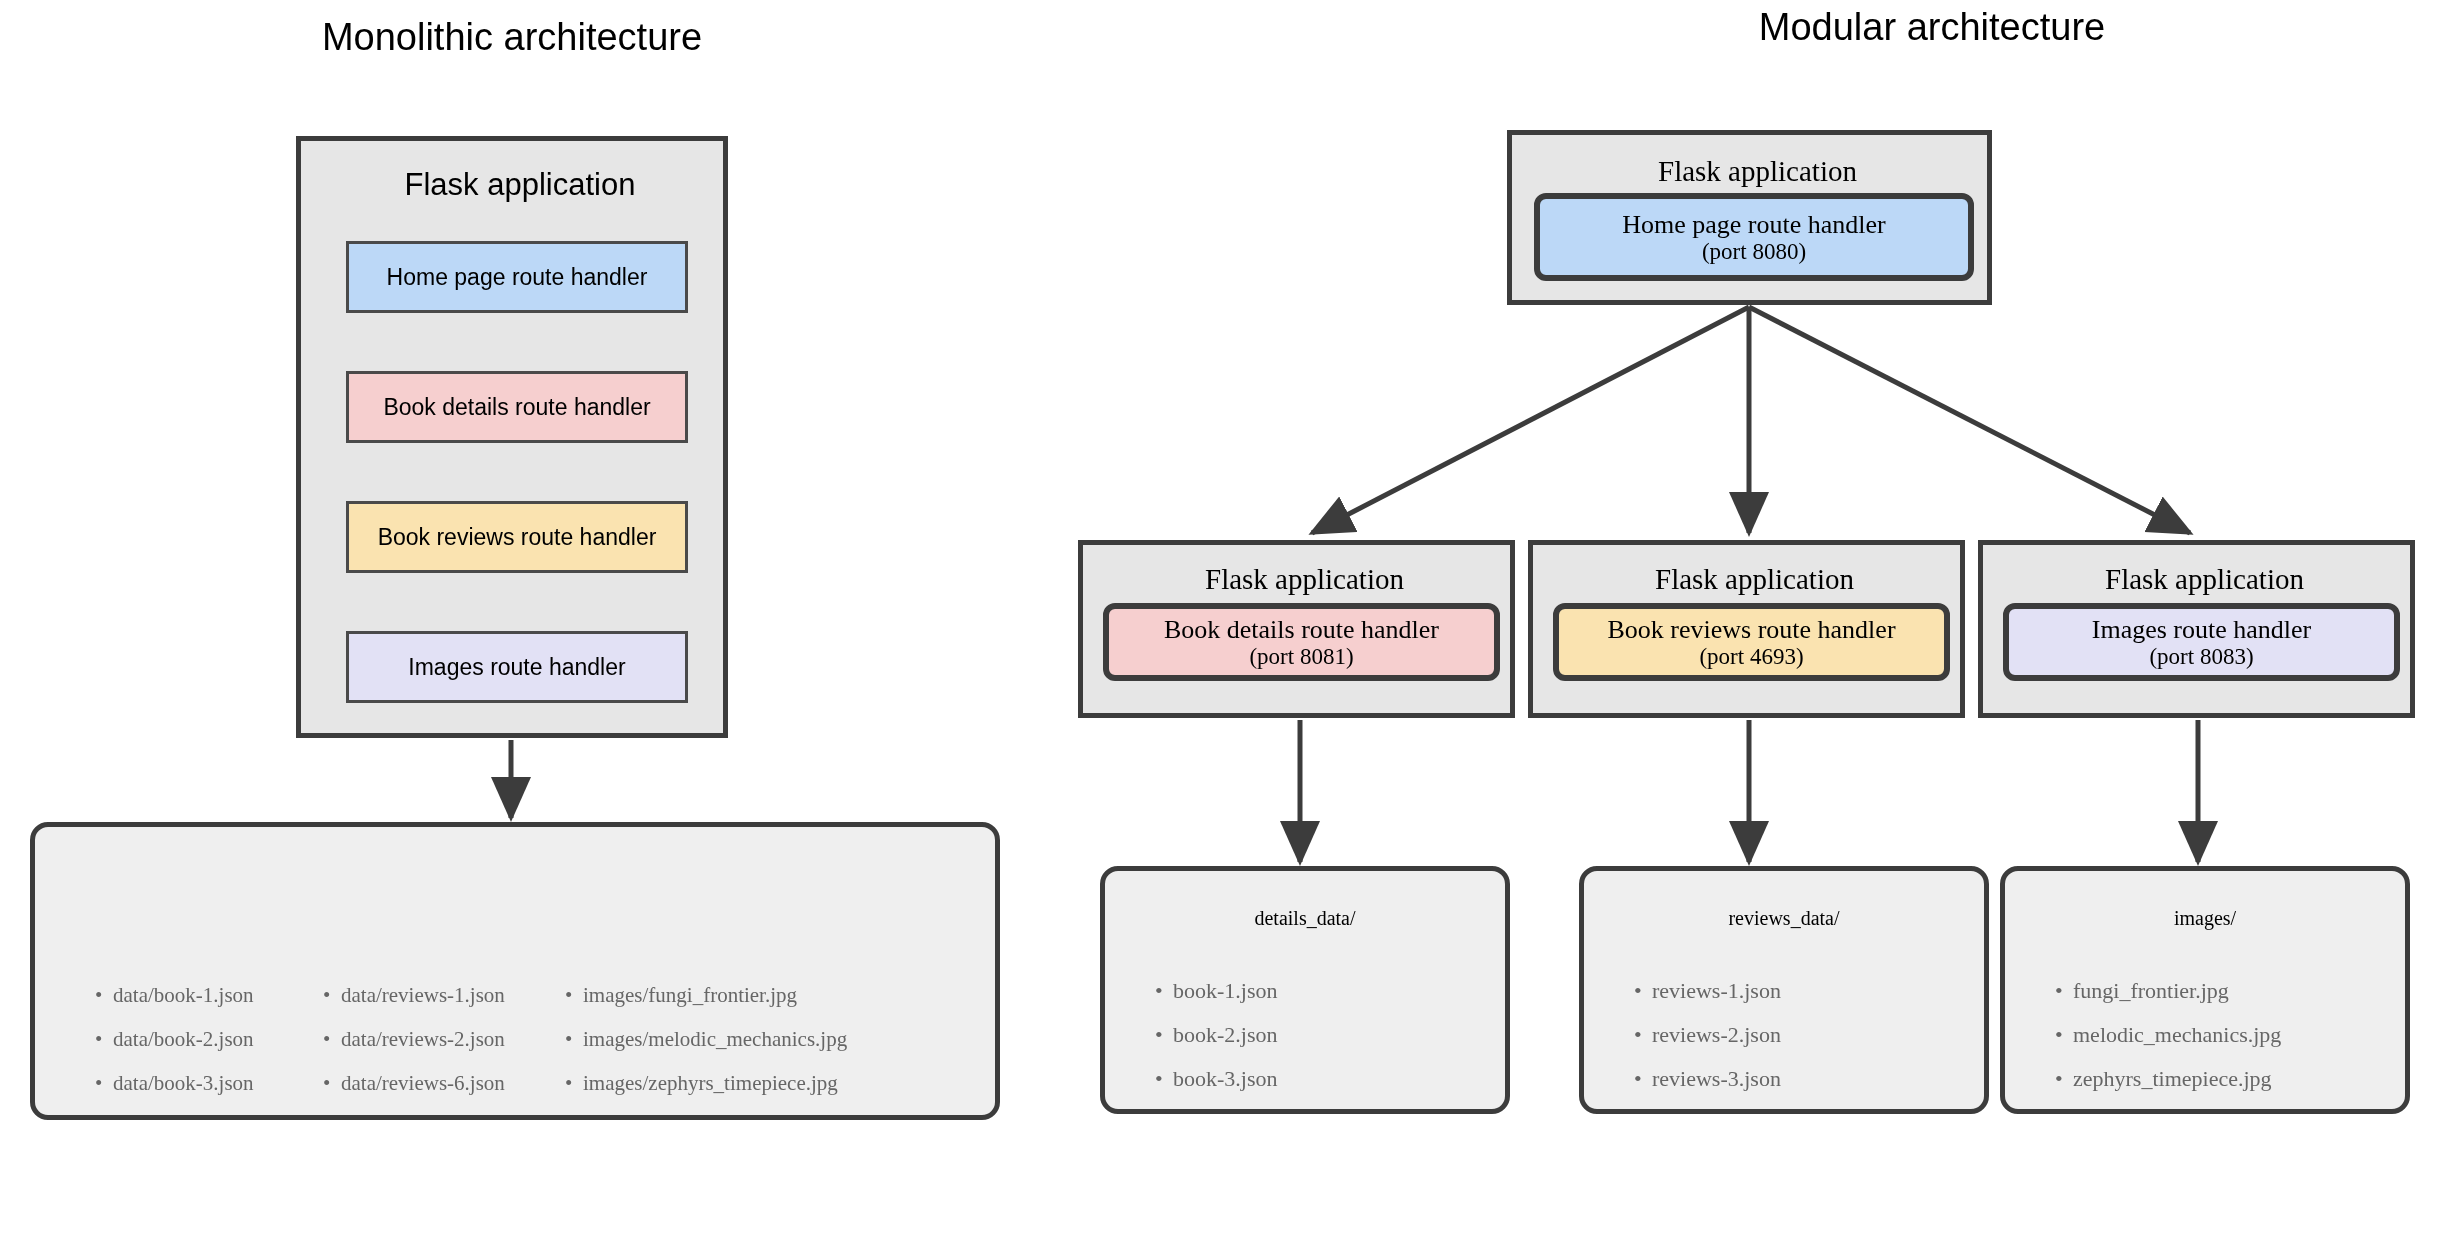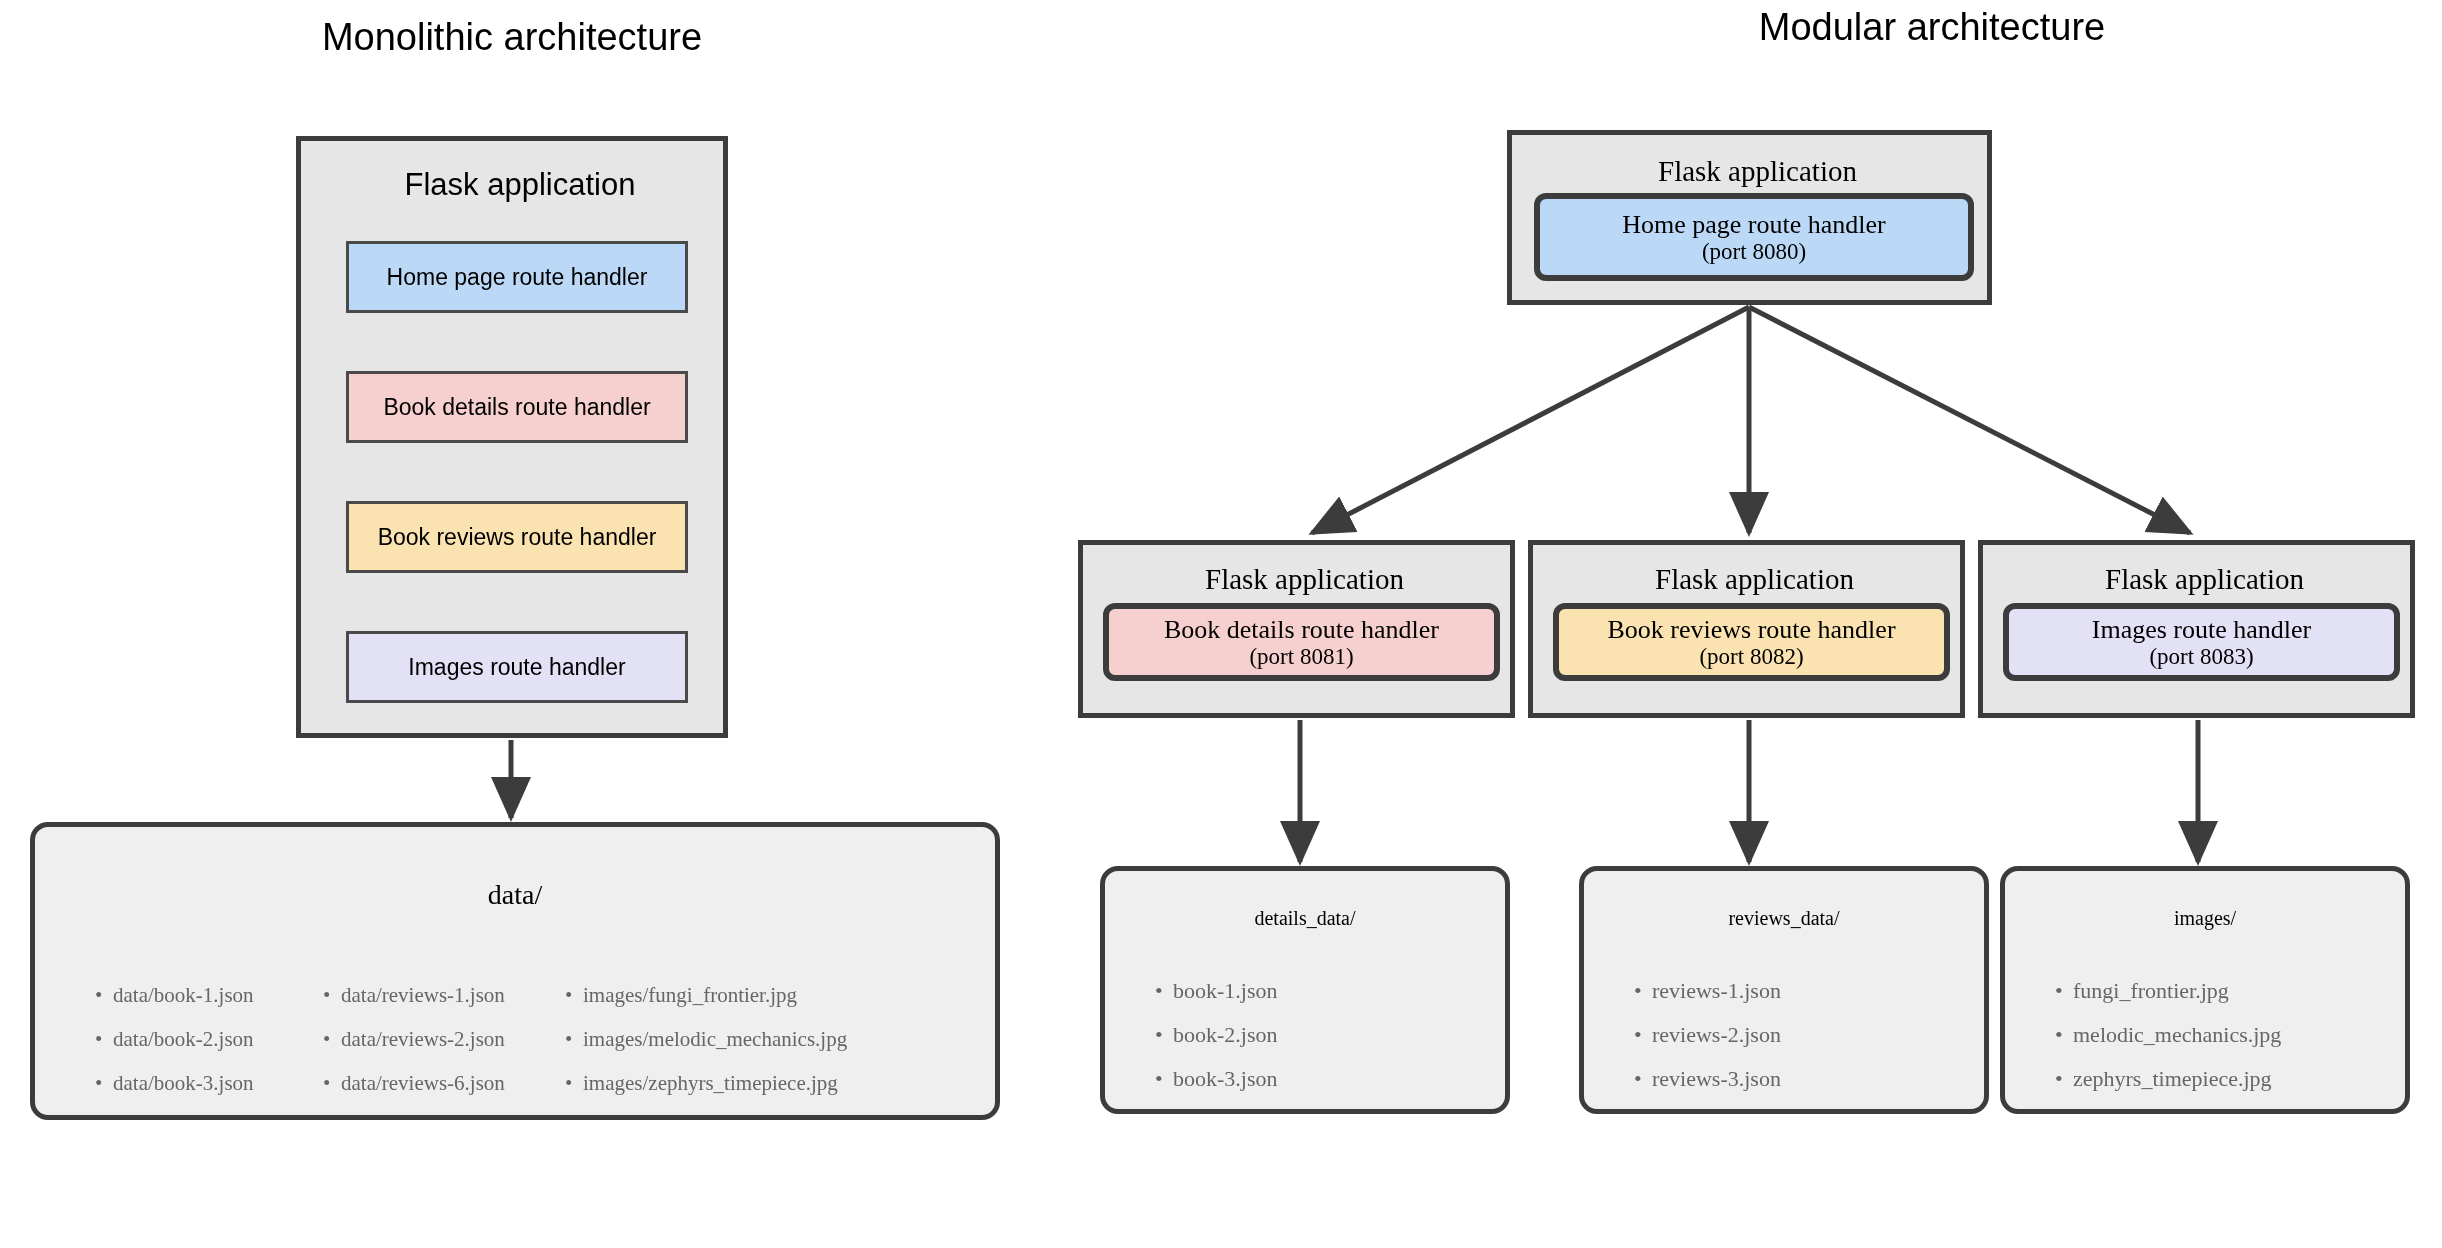--- a/index.html
+++ b/index.html
@@ -228,21 +228,20 @@
     </div>
     <div class="handler mono-handler" id="mono-h2" style="background: rgb(250, 227, 176);">
       <span>Book reviews route handler</span>
     </div>
     <div class="handler mono-handler" id="mono-h3" style="background: rgb(226, 225, 245);">
       <span>Images route handler</span>
     </div>
   </div>
 
   <div class="store-box" id="mono-store">
-    <div class="store-title">data/</div>
 
     <ul class="store-list" id="mono-col-0">
       <li>data/book-1.json</li>
       <li>data/book-2.json</li>
       <li>data/book-3.json</li>
     </ul>
     <ul class="store-list" id="mono-col-1">
       <li>data/reviews-1.json</li>
       <li>data/reviews-2.json</li>
       <li>data/reviews-6.json</li>
@@ -267,21 +266,21 @@
     <div class="mod-handler" id="mod-h0" style="background: rgb(246, 207, 207);">
       <span class="h-name">Book details route handler</span>
       <span class="h-port">(port 8081)</span>
     </div>
   </div>
 
   <div class="app-box mod-app" id="mod-app-1">
     <div class="app-box-title">Flask application</div>
     <div class="mod-handler" id="mod-h1" style="background: rgb(250, 227, 176);">
       <span class="h-name">Book reviews route handler</span>
-      <span class="h-port">(port 8082)</span>
+      <span class="h-port">(port 4693)</span>
     </div>
   </div>
 
   <div class="app-box mod-app" id="mod-app-2">
     <div class="app-box-title">Flask application</div>
     <div class="mod-handler" id="mod-h2" style="background: rgb(226, 225, 245);">
       <span class="h-name">Images route handler</span>
       <span class="h-port">(port 8083)</span>
     </div>
   </div>

